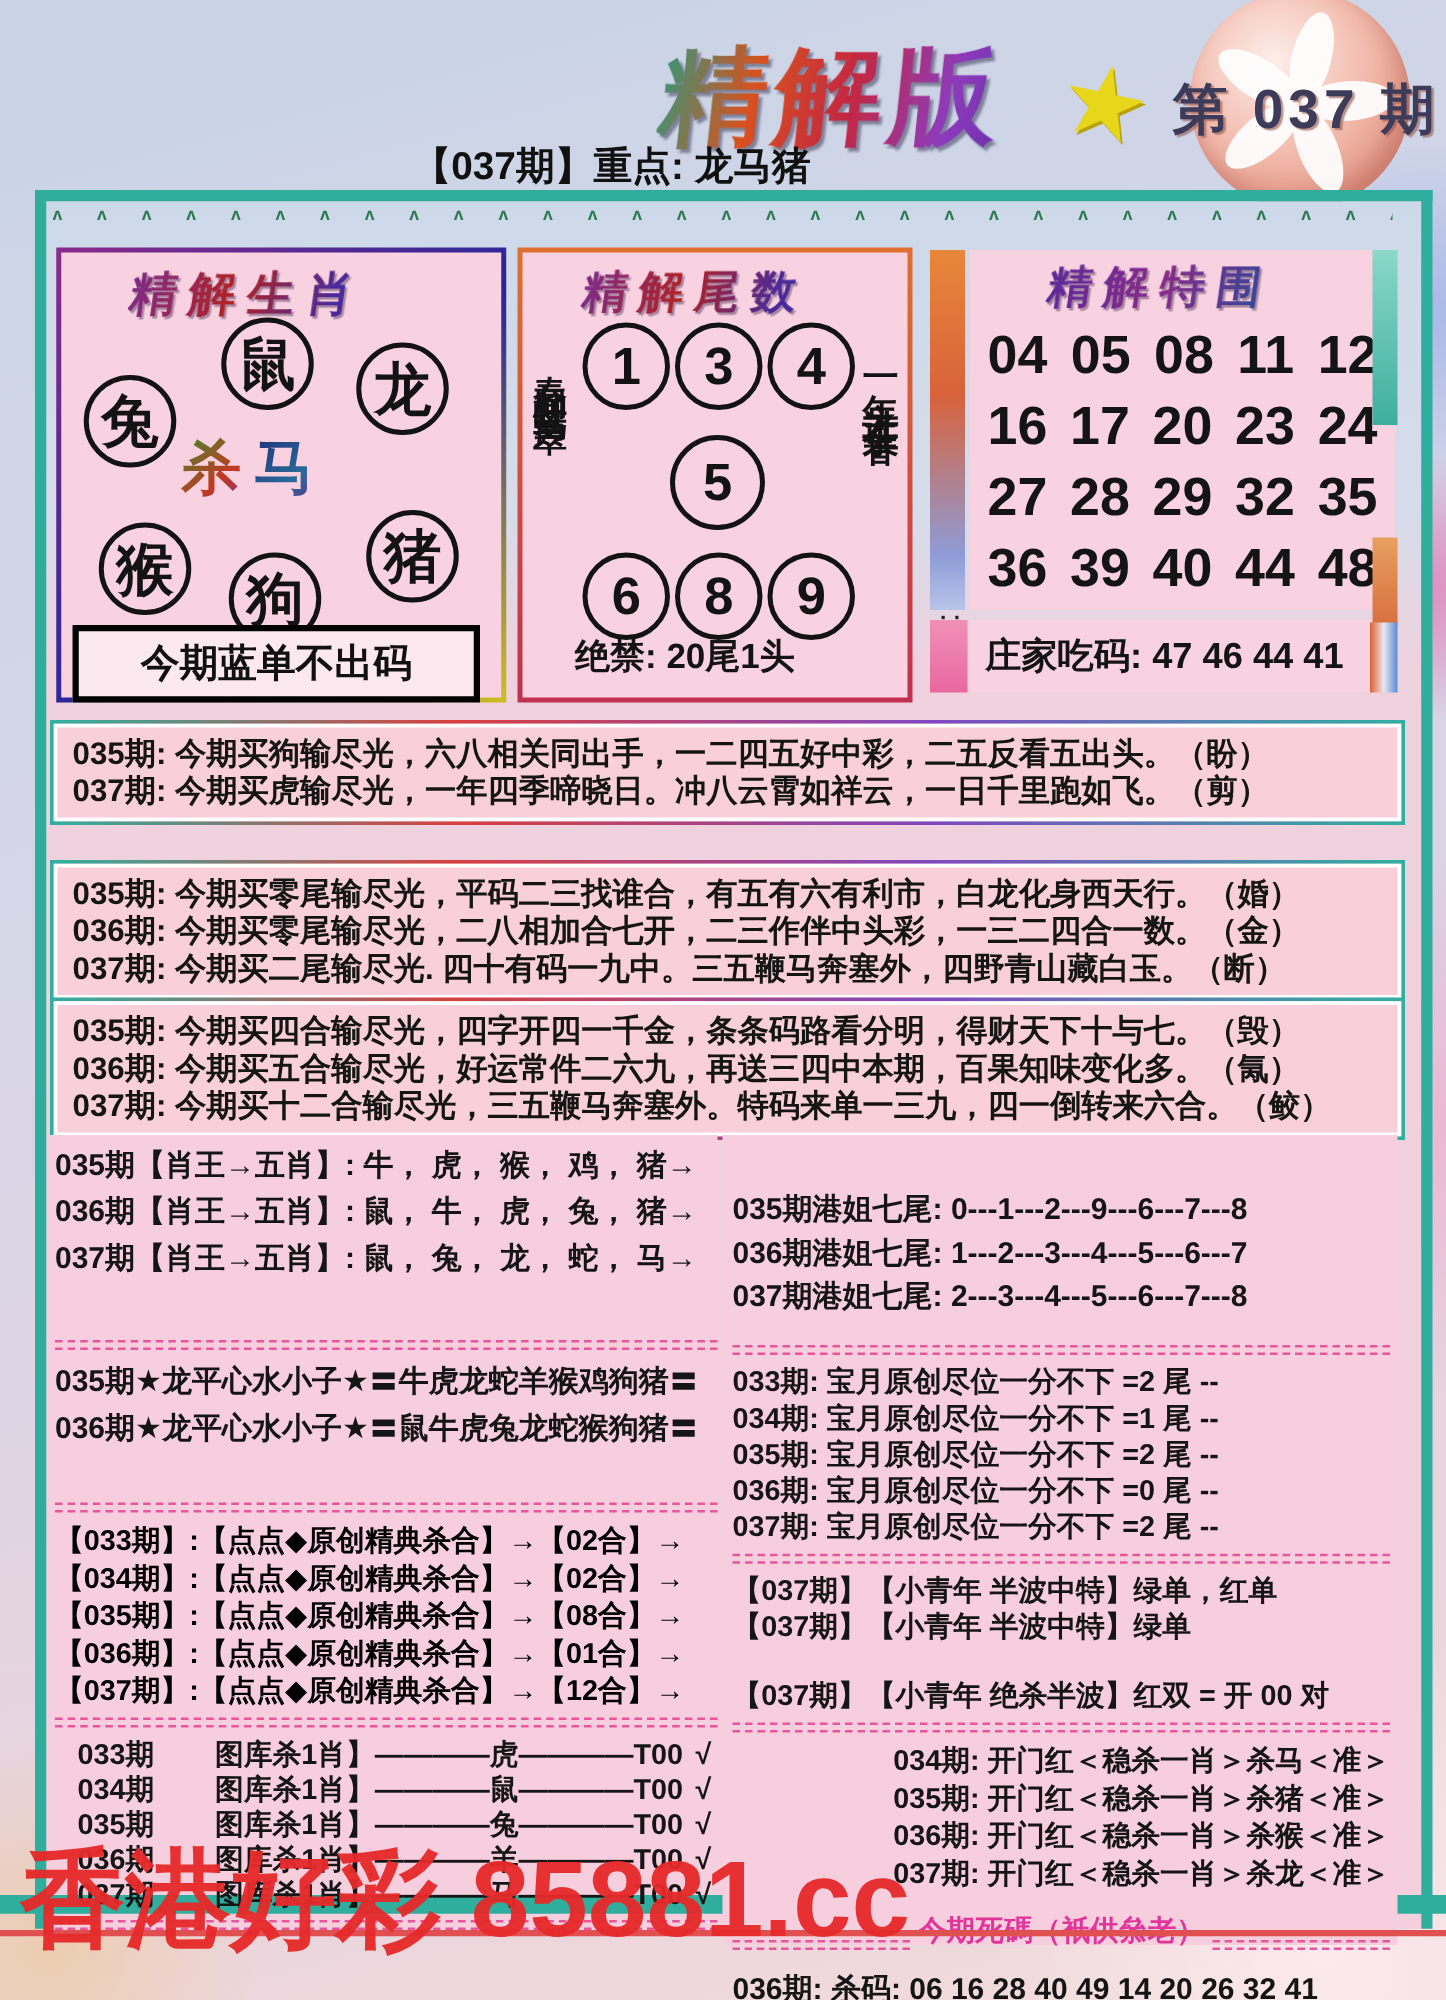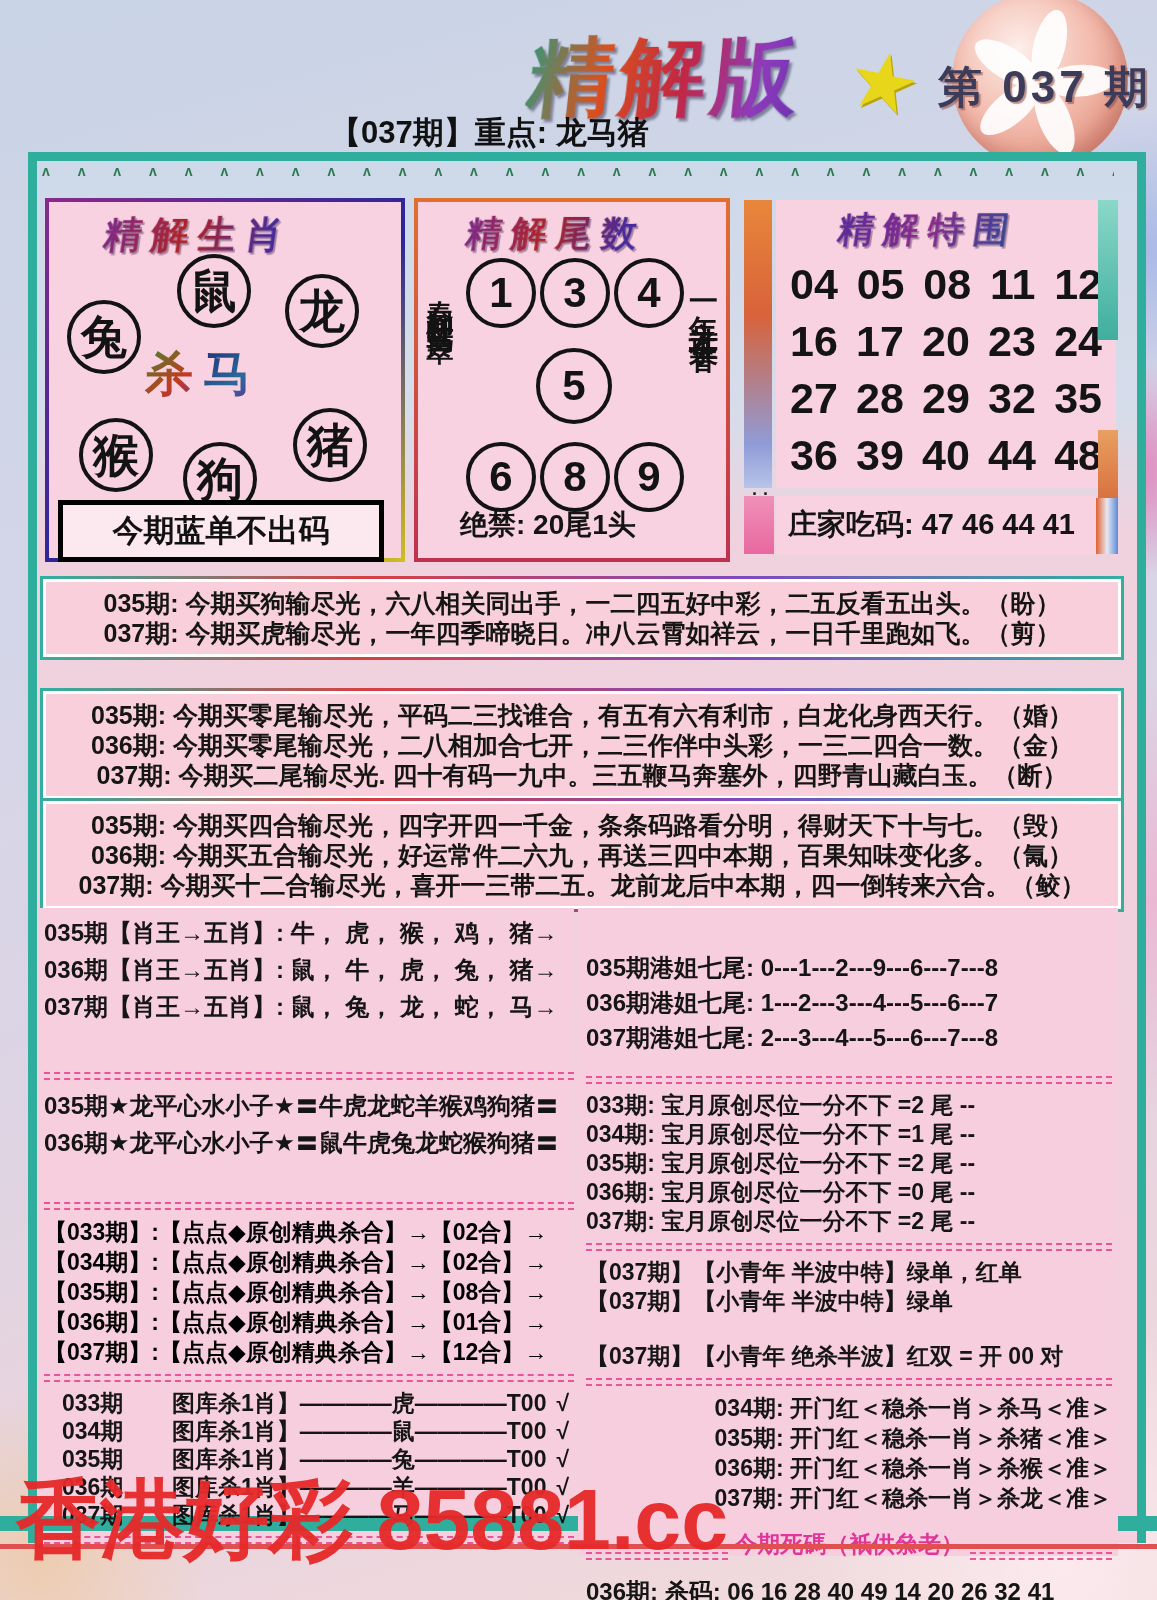--- a/index.html
+++ b/index.html
@@ -46,21 +46,21 @@
   .killtext .k2{background:linear-gradient(140deg,#20307a,#2a6a9a 60%,#6a2a90);-webkit-background-clip:text;background-clip:text;color:transparent;}
   .notebox{position:absolute;border:5px solid #000;background:#fce9f0;font-size:31px;font-weight:bold;color:#111;
     text-align:center;padding:5px 8px;white-space:nowrap;}
   .nc{position:absolute;width:62px;height:62px;border:4px solid #131313;border-radius:50%;
     font-size:42px;font-weight:bold;color:#131313;display:flex;align-items:center;justify-content:center;line-height:1;}
   .vtext{writing-mode:vertical-rl;text-orientation:upright;font-weight:bold;color:#131313;letter-spacing:6px;}
   .gridrow{display:flex;justify-content:space-between;padding:0 14px;font-size:43px;font-weight:800;color:#141414;height:57px;align-items:center;}
   
   .poem{left:40px;width:1078px;padding:3px;background:linear-gradient(90deg,#30b0a0,#d84040 30%,#8048c0 65%,#30b0a0);}
   .poem-inner{background:#f8cfda;border:3px solid #ffffff;padding:6px 12px;}
-  .poem-line{font-size:25px;font-weight:bold;color:#151515;line-height:30px;white-space:nowrap;text-align:center;}
+  .poem-line{font-size:25px;font-weight:bold;color:#151515;line-height:30px;white-space:nowrap;}
   
   .colbg{background:#f7cedd;}
   .row24{font-size:24px;font-weight:bold;color:#151515;line-height:37px;white-space:nowrap;}
   .row23{font-size:23px;font-weight:bold;color:#000000;line-height:30px;white-space:nowrap;}
   .row22{font-size:23px;font-weight:bold;color:#151515;line-height:29px;white-space:nowrap;}
   .sep{border-top:2px dashed #e8559a;border-bottom:2px dashed #e8559a;height:4px;margin:7px 0;}
   .trow{display:flex;font-size:23px;font-weight:bold;color:#151515;line-height:28px;white-space:nowrap;}
   .tissue{width:110px;padding-left:18px;}
   .tcheck{margin-left:10px;}
   .centerline{text-align:right;}
@@ -180,21 +180,21 @@
     <div class="poem-inner">
       <div class="poem-line">035期:  今期买零尾输尽光，平码二三找谁合，有五有六有利市，白龙化身西天行。（婚）</div>
       <div class="poem-line">036期:  今期买零尾输尽光，二八相加合七开，二三作伴中头彩，一三二四合一数。（金）</div>
       <div class="poem-line">037期:  今期买二尾输尽光.  四十有码一九中。三五鞭马奔塞外，四野青山藏白玉。（断）</div>
     </div>
   </div>
   <div class="abs poem" style="top:798px;">
     <div class="poem-inner">
       <div class="poem-line">035期:  今期买四合输尽光，四字开四一千金，条条码路看分明，得财天下十与七。（毁）</div>
       <div class="poem-line">036期:  今期买五合输尽光，好运常件二六九，再送三四中本期，百果知味变化多。（氞）</div>
-      <div class="poem-line">037期:  今期买十二合输尽光，喜开一三带二五。龙前龙后中本期，四一倒转来六合。（鲛）</div>
+      <div class="poem-line">037期:  今期买十二合输尽光，三五鞭马奔塞外。特码来单一三九，四一倒转来六合。（鲛）</div>
     </div>
   </div>
 
   <div class="abs colbg strip" style="left:40px;top:908px;width:534px;height:600px;padding:6px 0 0 4px;box-sizing:border-box;">
     <div class="row24">035期【肖王→五肖】:  牛， 虎， 猴， 鸡， 猪→</div>
     <div class="row24">036期【肖王→五肖】:  鼠， 牛， 虎， 兔， 猪→</div>
     <div class="row24">037期【肖王→五肖】:  鼠， 兔， 龙， 蛇， 马→</div>
     <div style="height:40px;"></div>
     <div class="sep"></div>
     <div class="row24">035期★龙平心水小子★〓牛虎龙蛇羊猴鸡狗猪〓</div>

